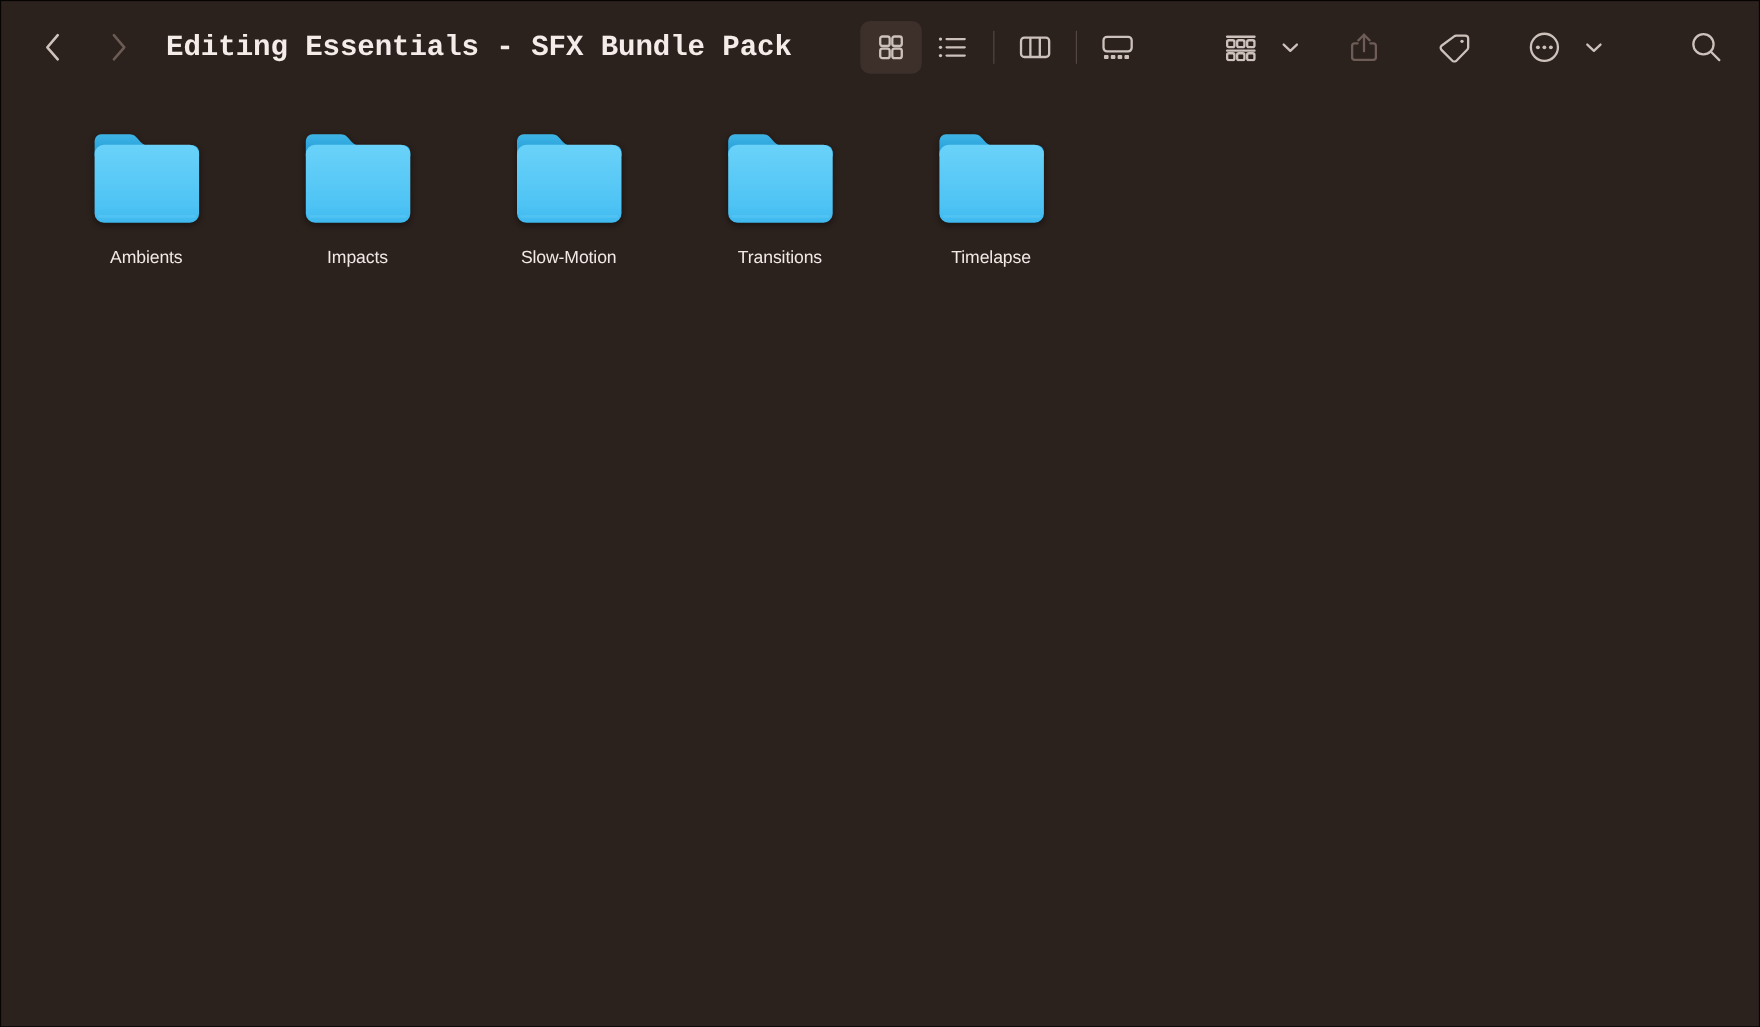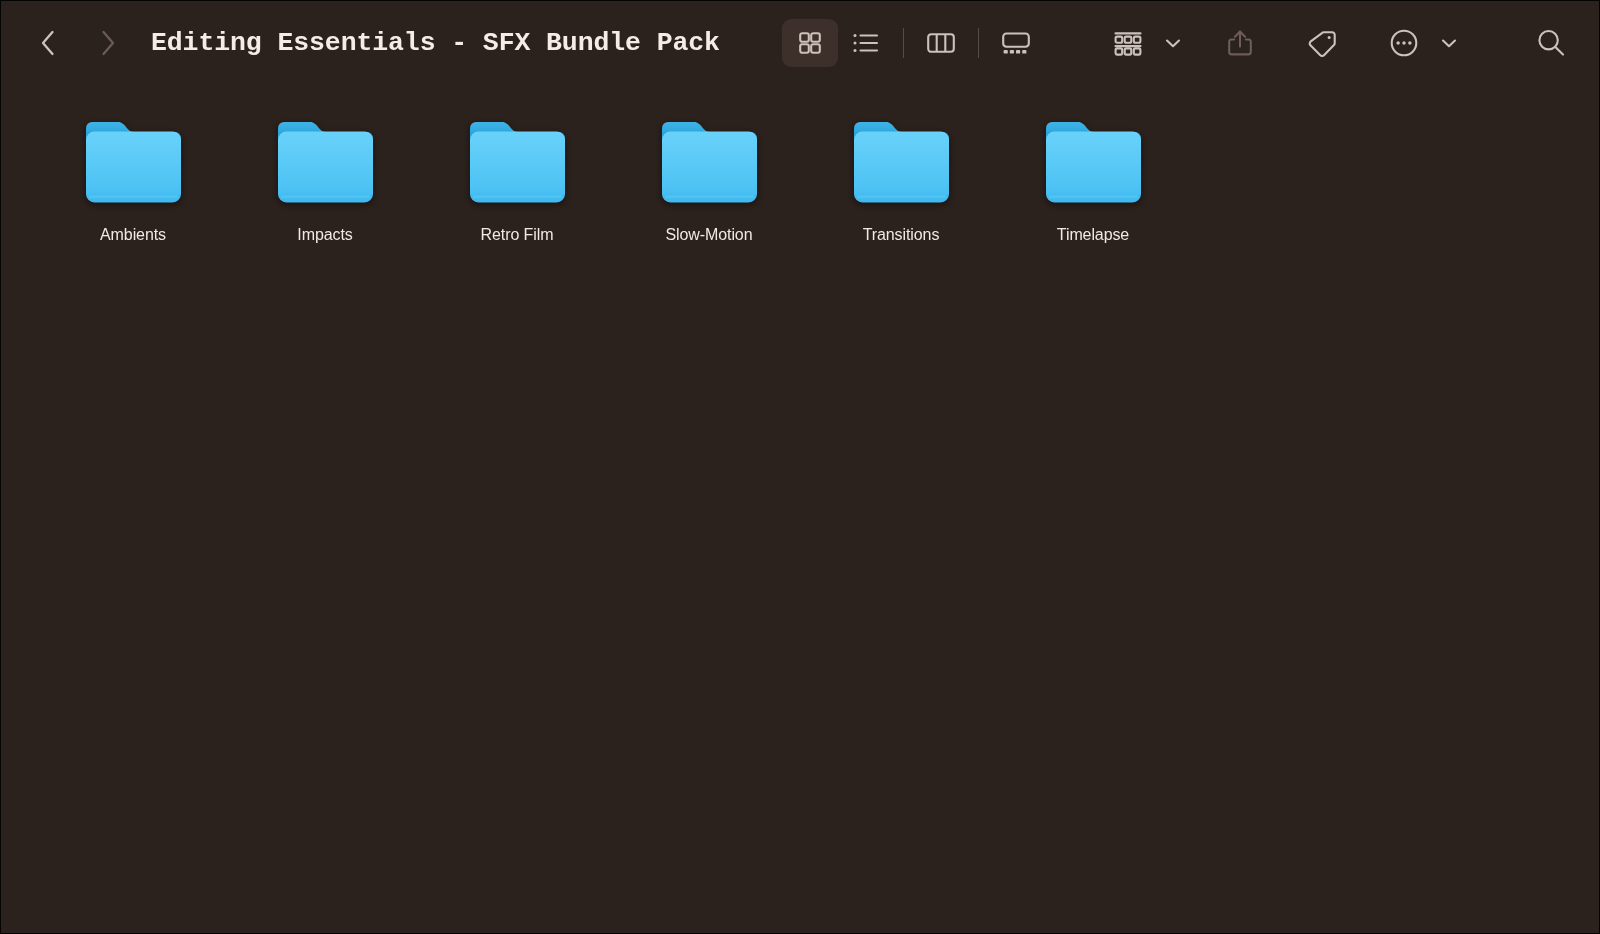--- a/index.html
+++ b/index.html
@@ -341,30 +341,20 @@
         <div class="folder-icon">
           <svg width="103" height="90" viewBox="0 0 103 90">
             <path d="M4 11 a6 6 0 0 1 6 -6 H36 c4 0 6 2.6 8.4 5.4 C46.6 13 48.6 15 52 15 H93 a6 6 0 0 1 6 6 V25 H4 Z" fill="url(#fTab0)"></path>
             <rect x="4" y="14.5" width="95" height="71" rx="8.5" fill="url(#fFront0)"></rect>
             <rect x="7" y="78.5" width="89" height="2.4" rx="1.2" fill="#59c8f6" opacity="0.55"></rect>
           </svg>
         </div>
         <div class="item-label">Impacts</div>
       </div>
 
-      <div class="item">
-        <div class="folder-icon">
-          <svg width="103" height="90" viewBox="0 0 103 90">
-            <path d="M4 11 a6 6 0 0 1 6 -6 H36 c4 0 6 2.6 8.4 5.4 C46.6 13 48.6 15 52 15 H93 a6 6 0 0 1 6 6 V25 H4 Z" fill="url(#fTab0)"></path>
-            <rect x="4" y="14.5" width="95" height="71" rx="8.5" fill="url(#fFront0)"></rect>
-            <rect x="7" y="78.5" width="89" height="2.4" rx="1.2" fill="#59c8f6" opacity="0.55"></rect>
-          </svg>
-        </div>
-        <div class="item-label">Retro Film</div>
-      </div>
 
 
       <div class="item">
         <div class="folder-icon">
           <svg width="103" height="90" viewBox="0 0 103 90">
             <path d="M4 11 a6 6 0 0 1 6 -6 H36 c4 0 6 2.6 8.4 5.4 C46.6 13 48.6 15 52 15 H93 a6 6 0 0 1 6 6 V25 H4 Z" fill="url(#fTab0)"></path>
             <rect x="4" y="14.5" width="95" height="71" rx="8.5" fill="url(#fFront0)"></rect>
             <rect x="7" y="78.5" width="89" height="2.4" rx="1.2" fill="#59c8f6" opacity="0.55"></rect>
           </svg>
         </div>

